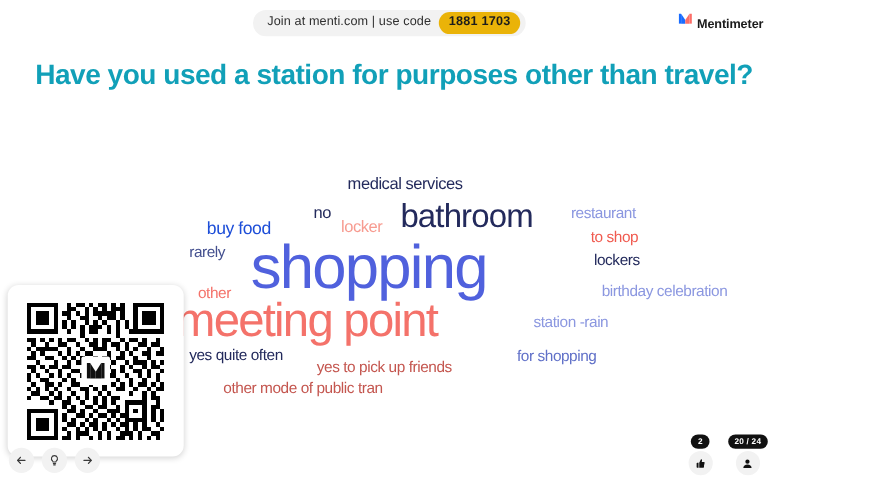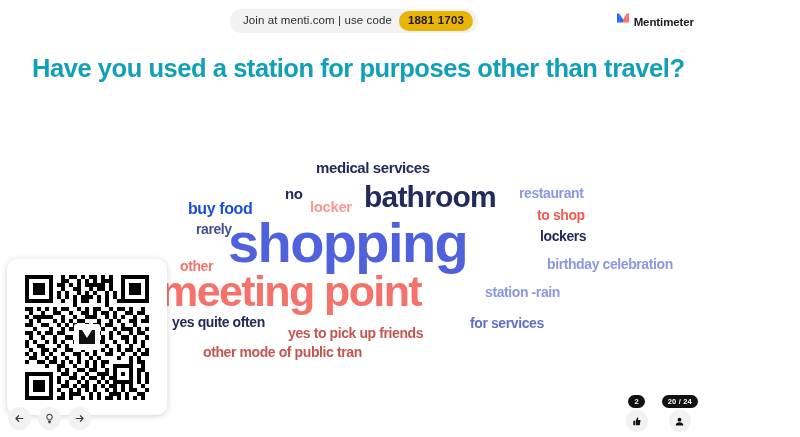--- a/index.html
+++ b/index.html
@@ -86,21 +86,21 @@
     left: 0;
     width: 800px;
     height: 437px;
     pointer-events: none;
   }
   .word {
     position: absolute;
     white-space: nowrap;
     line-height: 1;
     letter-spacing: -0.4px;
-    font-weight: 700;
+    font-weight: 400;
     pointer-events: auto;
     cursor: default;
   }
 
   
   .qr-card {
     position: absolute;
     left: 7px;
     top: 259px;
     width: 160px;
@@ -208,30 +208,30 @@
   <h1 class="page-title">Have you used a station for purposes other than travel?</h1>
 
   <div class="cloud" id="cloud">
       <span class="word" style="left: 228px; top: 215px; font-size: 56px; color: rgb(80, 97, 221); letter-spacing: -1.6px;">shopping</span>
       <span class="word" style="left: 364px; top: 182px; font-size: 30px; color: rgb(35, 42, 92); letter-spacing: -0.8px;">bathroom</span>
       <span class="word" style="left: 160px; top: 270px; font-size: 43px; color: rgb(244, 114, 106); letter-spacing: -1.6px;">meeting point</span>
       <span class="word" style="left: 316px; top: 160px; font-size: 15px; color: rgb(35, 42, 92);">medical services</span>
       <span class="word" style="left: 285px; top: 186px; font-size: 15px; color: rgb(35, 42, 92);">no</span>
       <span class="word" style="left: 310px; top: 199px; font-size: 15px; color: rgb(247, 155, 144);">locker</span>
       <span class="word" style="left: 188px; top: 201px; font-size: 16px; color: #1d4ed8;">buy food</span>
-      <span class="word" style="left: 172px; top: 222px; font-size: 14px; color: rgb(68, 80, 143); margin-left: 24px;">rarely</span>
+      <span class="word" style="left: 172px; top: 222px; font-size: 14px; color: rgb(68, 80, 143);">rarely</span>
       <span class="word" style="left: 180px; top: 259px; font-size: 14px; color: rgb(244, 114, 106);">other</span>
       <span class="word" style="left: 519px; top: 186px; font-size: 14px; color: rgb(139, 151, 224);">restaurant</span>
       <span class="word" style="left: 537px; top: 208px; font-size: 14px; color: rgb(240, 90, 79);">to shop</span>
       <span class="word" style="left: 540px; top: 229px; font-size: 14px; color: rgb(35, 42, 92);">lockers</span>
       <span class="word" style="left: 547px; top: 257px; font-size: 14px; color: rgb(139, 151, 224);">birthday celebration</span>
       <span class="word" style="left: 485px; top: 285px; font-size: 14px; color: rgb(139, 151, 224);">station -rain</span>
       <span class="word" style="left: 172px; top: 315px; font-size: 14px; color: rgb(35, 42, 92);">yes quite often</span>
       <span class="word" style="left: 288px; top: 326px; font-size: 14px; color: rgb(196, 86, 79);">yes to pick up friends</span>
-      <span class="word" style="left: 470px; top: 316px; font-size: 14px; color: rgb(96, 112, 200);">for services</span>
+      <span class="word" style="left: 470px; top: 316px; font-size: 14px; color: rgb(96, 112, 200);">for shopping</span>
       <span class="word" style="left: 203px; top: 345px; font-size: 14px; color: rgb(196, 86, 79);">other mode of public tran</span>
     </div>
 
   <div class="qr-card">
     <div class="qr-inner">
       <svg width="136" height="133" viewBox="0 0 33 33" shape-rendering="crispEdges" aria-hidden="true">
         <rect width="33" height="33" fill="#ffffff"></rect>
         <g fill="#000000">
 
           <rect x="1" y="1" width="7" height="1"></rect>

